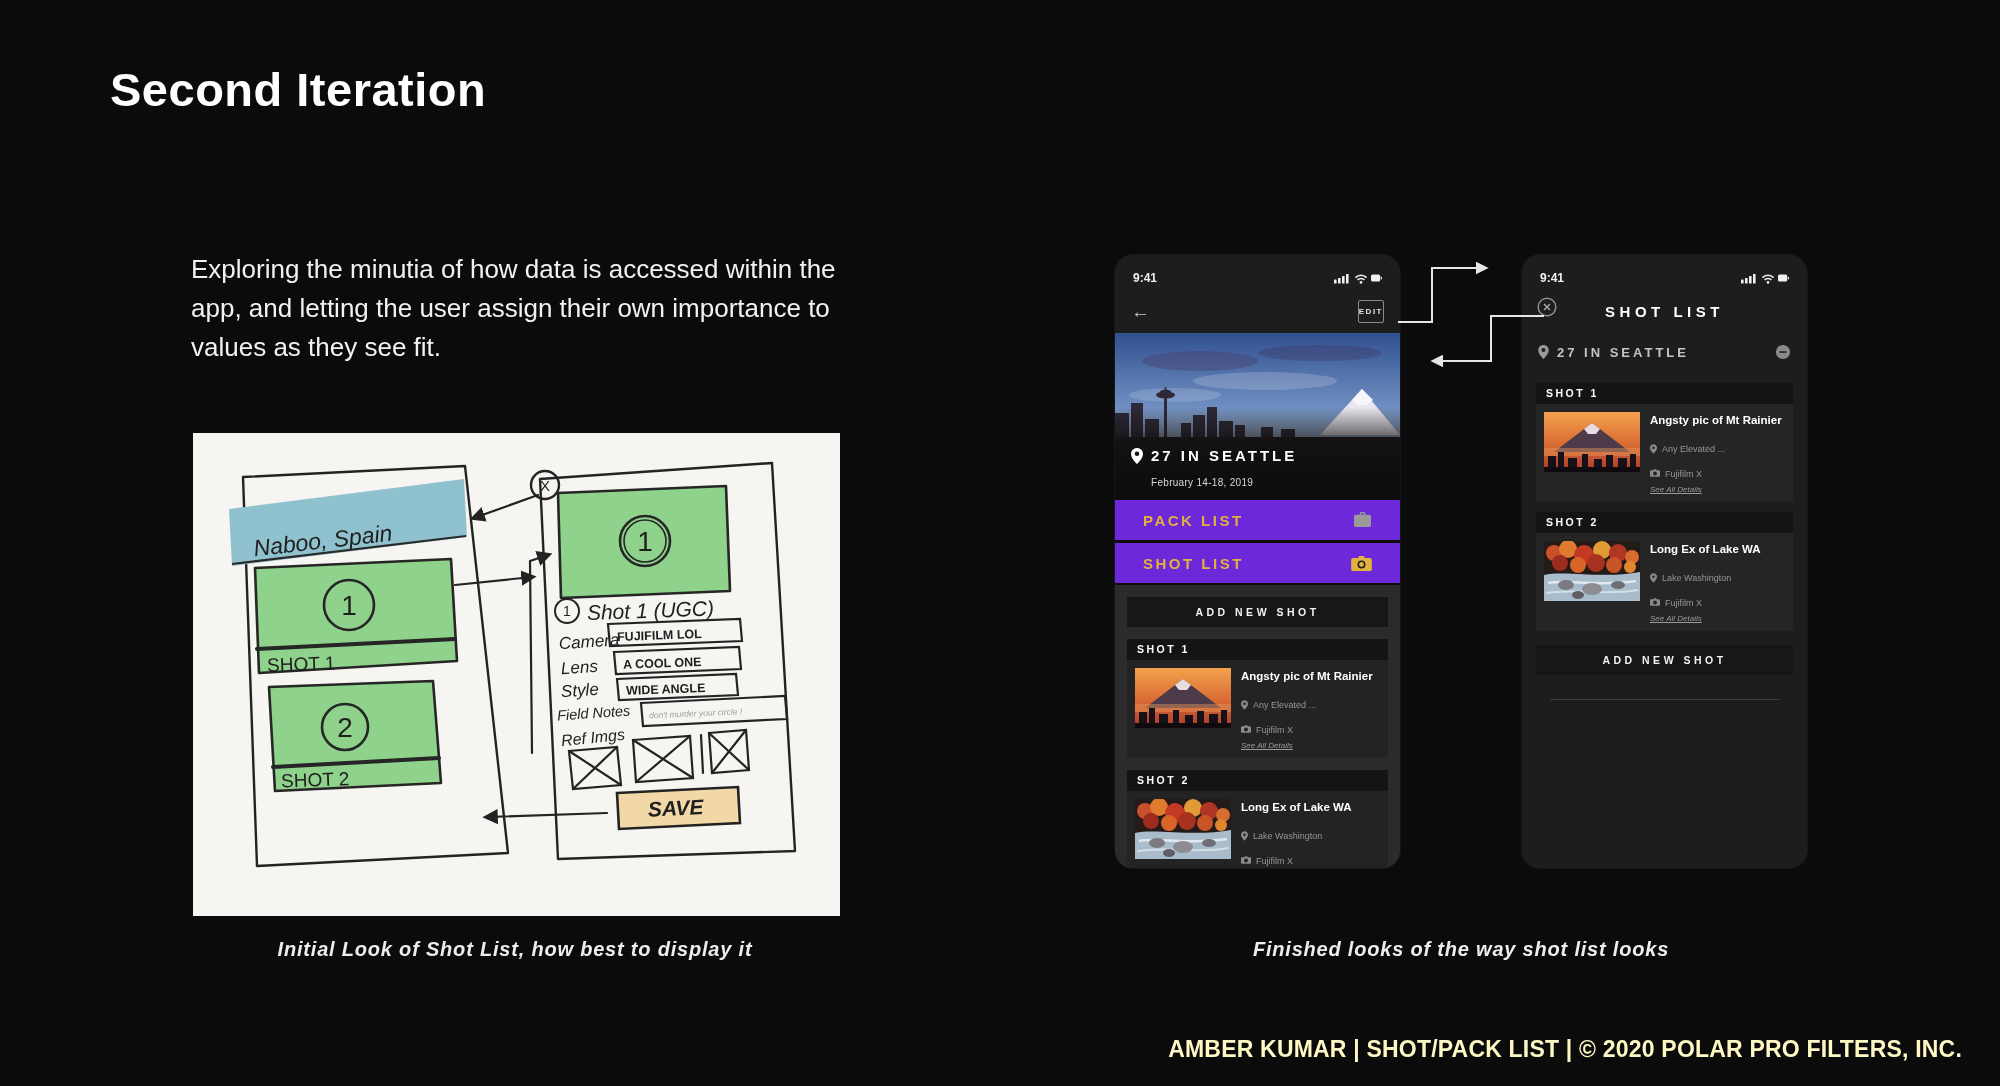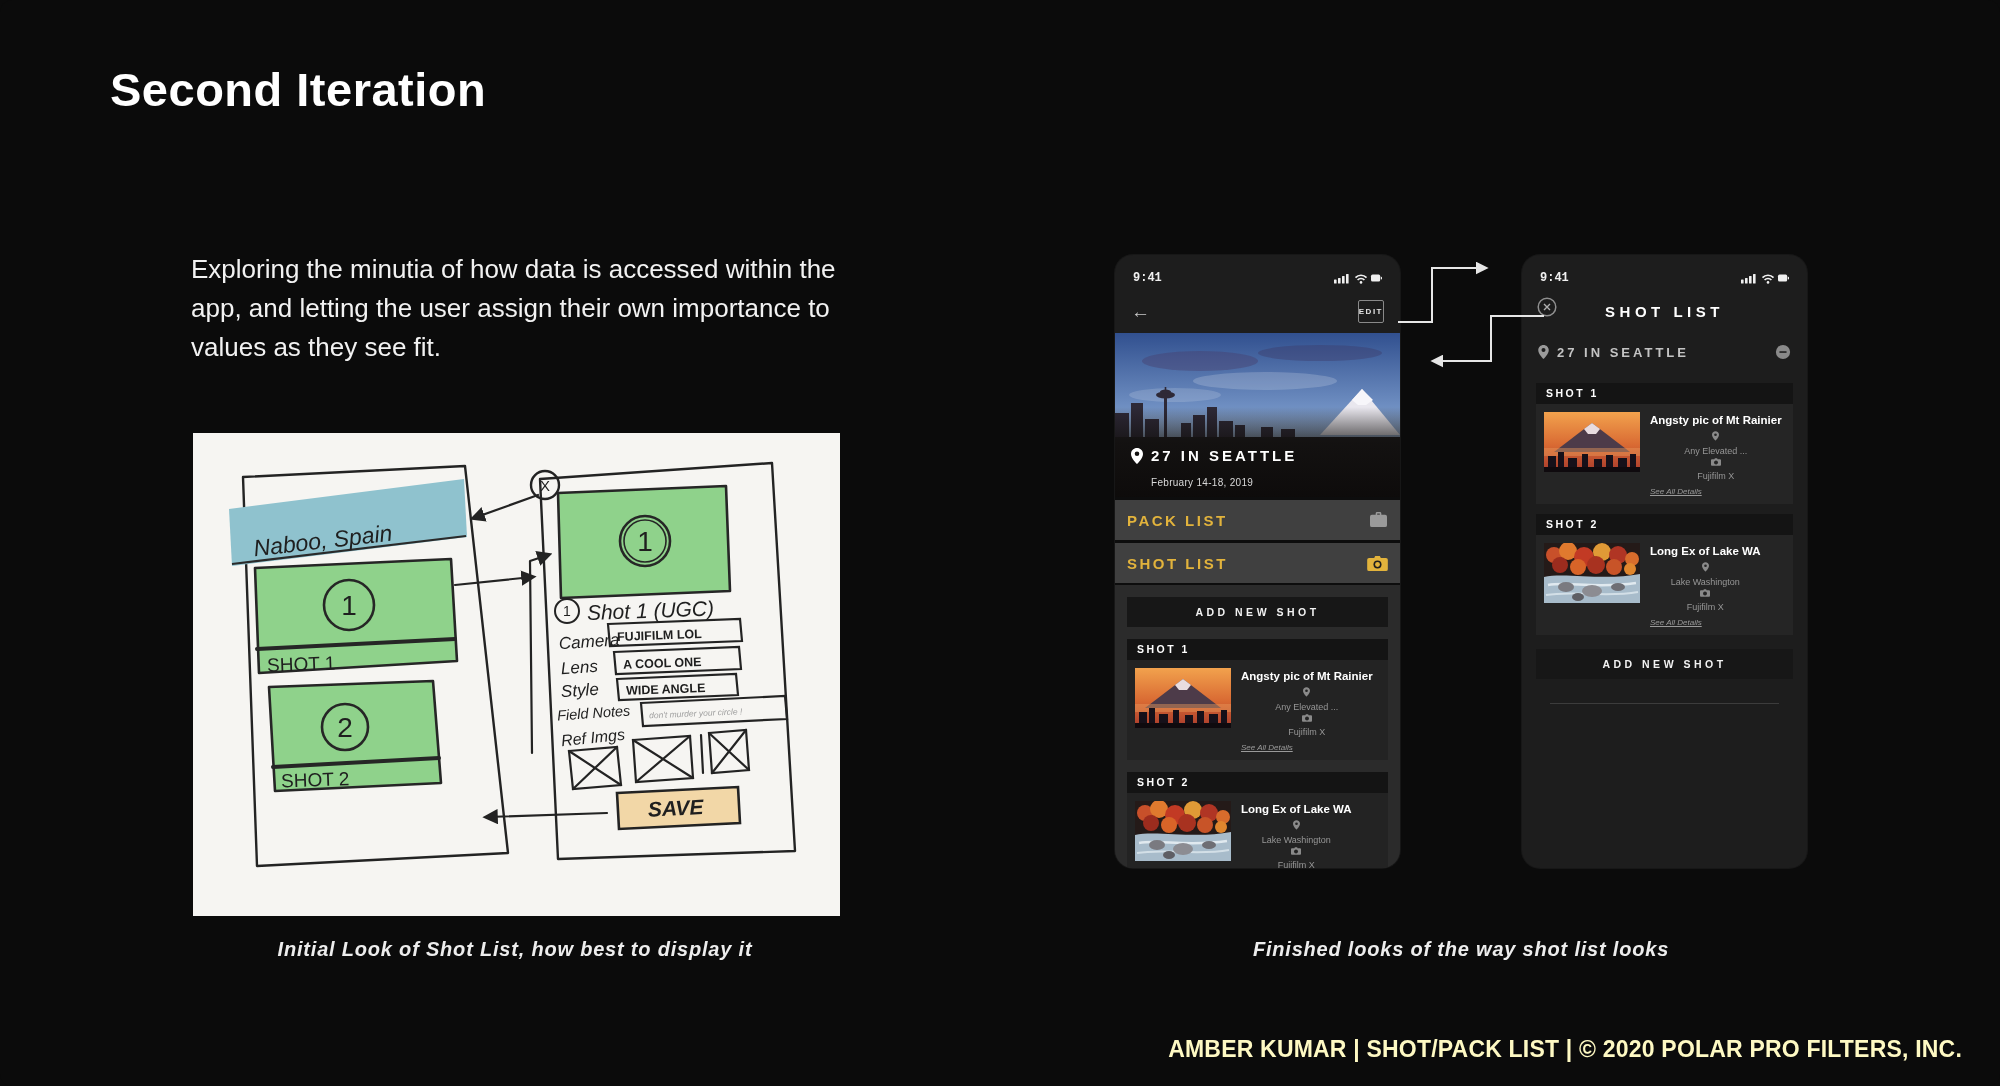--- a/index.html
+++ b/index.html
@@ -17,47 +17,47 @@
 
   
   .sketch-wrap{position:absolute;left:193px;top:433px;width:647px;height:483px;background:#f6f5f2;}
   .sketch-svg{display:block;width:100%;height:100%;}
 
   
   .phone{position:absolute;top:255px;width:285px;height:613px;background:#1d1d1d;border-radius:18px;
          overflow:hidden;box-shadow:0 0 0 1px rgba(255,255,255,0.05);}
   .phone-left{left:1115px;}
   .phone-right{left:1522px;}
-  .status-row{display:flex;justify-content:space-between;align-items:center;height:34px;padding:12px 18px 0;font-family:Liberation Mono, monospace;}
+  .status-row{display:flex;justify-content:space-between;align-items:center;height:34px;padding:12px 18px 0;}
   .time{color:#f0f0f0;font-size:12px;font-weight:bold;}
   .nav-row{display:flex;justify-content:space-between;align-items:center;height:44px;padding:0 16px;}
   .back{color:#c9c9c9;font-size:19px;line-height:1;}
   .edit-btn{border:1px solid #8a8a8a;color:#e3e3e3;font-size:8px;font-weight:bold;letter-spacing:1.5px;
             padding:6px 0;border-radius:2px;}
   .hero{position:relative;height:164px;}
   .hero-sky{position:absolute;inset:0;width:100%;height:100%;}
   .hero-shade{position:absolute;left:0;right:0;bottom:0;height:90px;
       background:linear-gradient(180deg,rgba(16,14,12,0) 0%,rgba(16,14,12,0.72) 40%,rgba(13,11,10,0.96) 100%);}
   .hero-text{position:absolute;left:16px;bottom:9px;}
   .loc-line{display:flex;align-items:center;gap:8px;color:#ffffff;font-weight:bold;font-size:15px;letter-spacing:3px;}
   .date{color:#d9d9d9;font-size:10px;margin:13px 0 0 20px;letter-spacing:0.3px;}
-  .menu-row{display:flex;justify-content:space-between;align-items:center;height:43px;padding:0 12px;
-            background:#404040;border-top:3px solid #0d0d0d;}
+  .menu-row{display:flex;justify-content:space-between;align-items:center;height:43px;padding:0 28px;
+            background:#6d28d9;border-top:3px solid #0d0d0d;}
   .gold{color:#E2B33C;font-weight:bold;font-size:15px;letter-spacing:2.5px;}
   .list-section{background:#2b2b2b;height:286px;padding:12px 12px 0;border-top:2px solid #0d0d0d;}
   .add-btn{background:#171717;color:#f2f2f2;font-size:10.5px;font-weight:bold;letter-spacing:3.5px;
            text-align:center;height:30px;line-height:30px;}
   .shot-header{background:#141414;color:#ffffff;font-size:10.5px;font-weight:bold;letter-spacing:2.5px;
                height:21px;line-height:21px;padding:0 10px;margin-top:12px;}
   .shot-card{background:#232323;display:flex;gap:10px;padding:8px;}
   .phone-right .shot-card{background:#252525;}
   .thumb{width:96px;height:60px;flex:none;display:block;}
   .card-info{display:flex;flex-direction:column;}
   .card-title{color:#ffffff;font-weight:bold;font-size:11.5px;margin:2px 0 3px;}
-  .card-meta{display:flex;align-items:center;gap:5px;color:#969696;font-size:9px;margin-top:2px;flex-direction:column;}
+  .card-meta{display:flex;gap:5px;color:#969696;font-size:9px;margin-top:15px;}
   .card-link{color:#9a9a9a;font-size:8px;font-style:italic;text-decoration:underline;margin-top:6px;}
 
   
   .header-row{position:relative;height:46px;}
   .x-btn{position:absolute;left:15px;top:8px;width:20px;height:20px;}
   .title-center{text-align:center;color:#ffffff;font-weight:bold;font-size:15px;letter-spacing:4.5px;line-height:46px;}
   .loc-row{display:flex;justify-content:space-between;align-items:center;height:34px;padding:0 16px;}
   .loc-left{display:flex;align-items:center;gap:8px;color:#c4c4c4;font-size:13px;letter-spacing:3px;font-weight:bold;}
   .rlist{padding:4px 14px 0;}
   .rlist .shot-header{margin-top:10px;}

